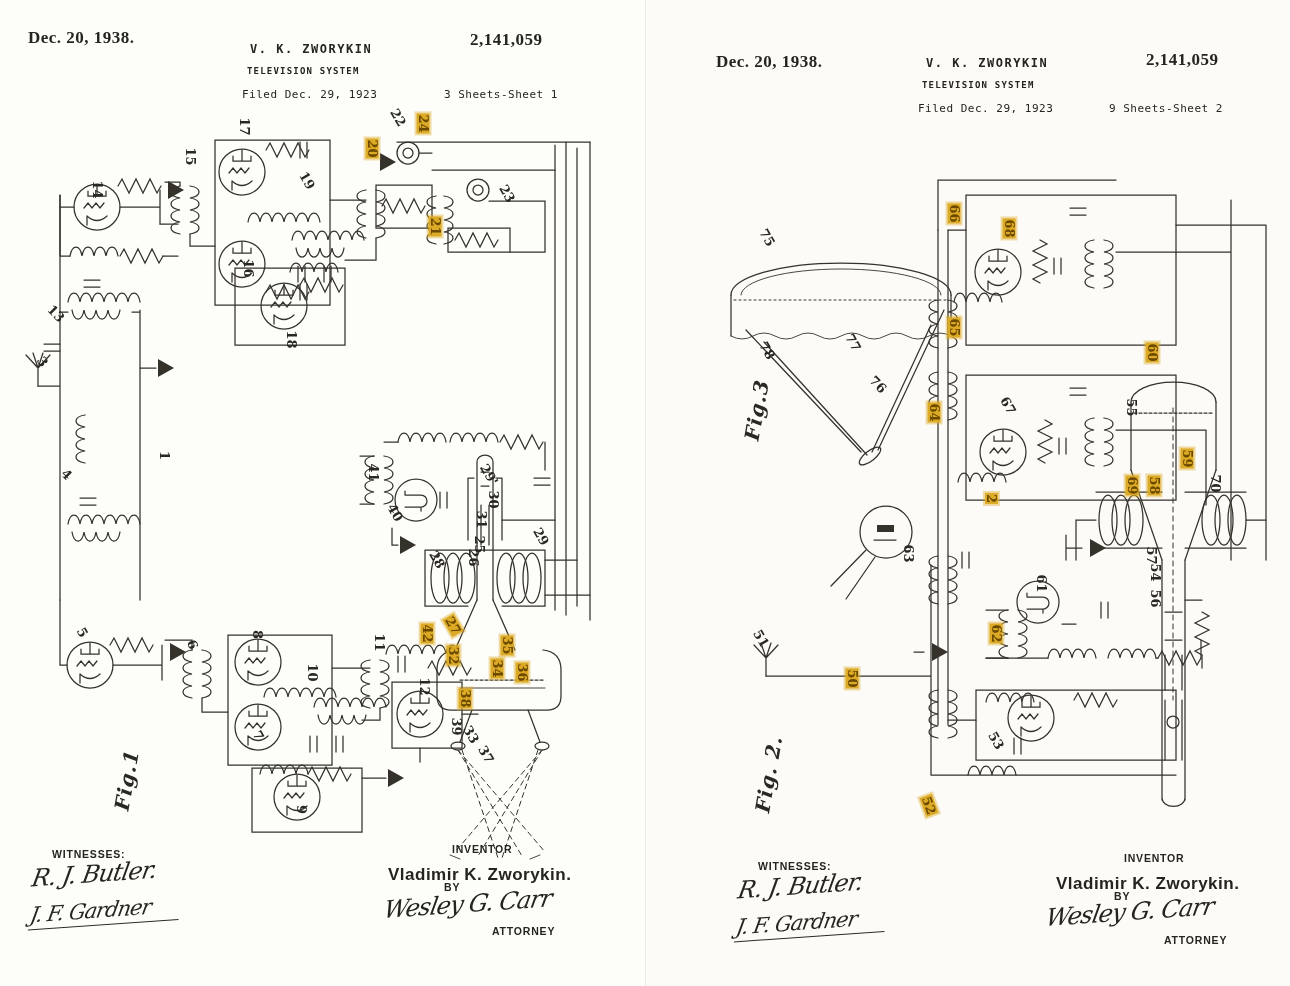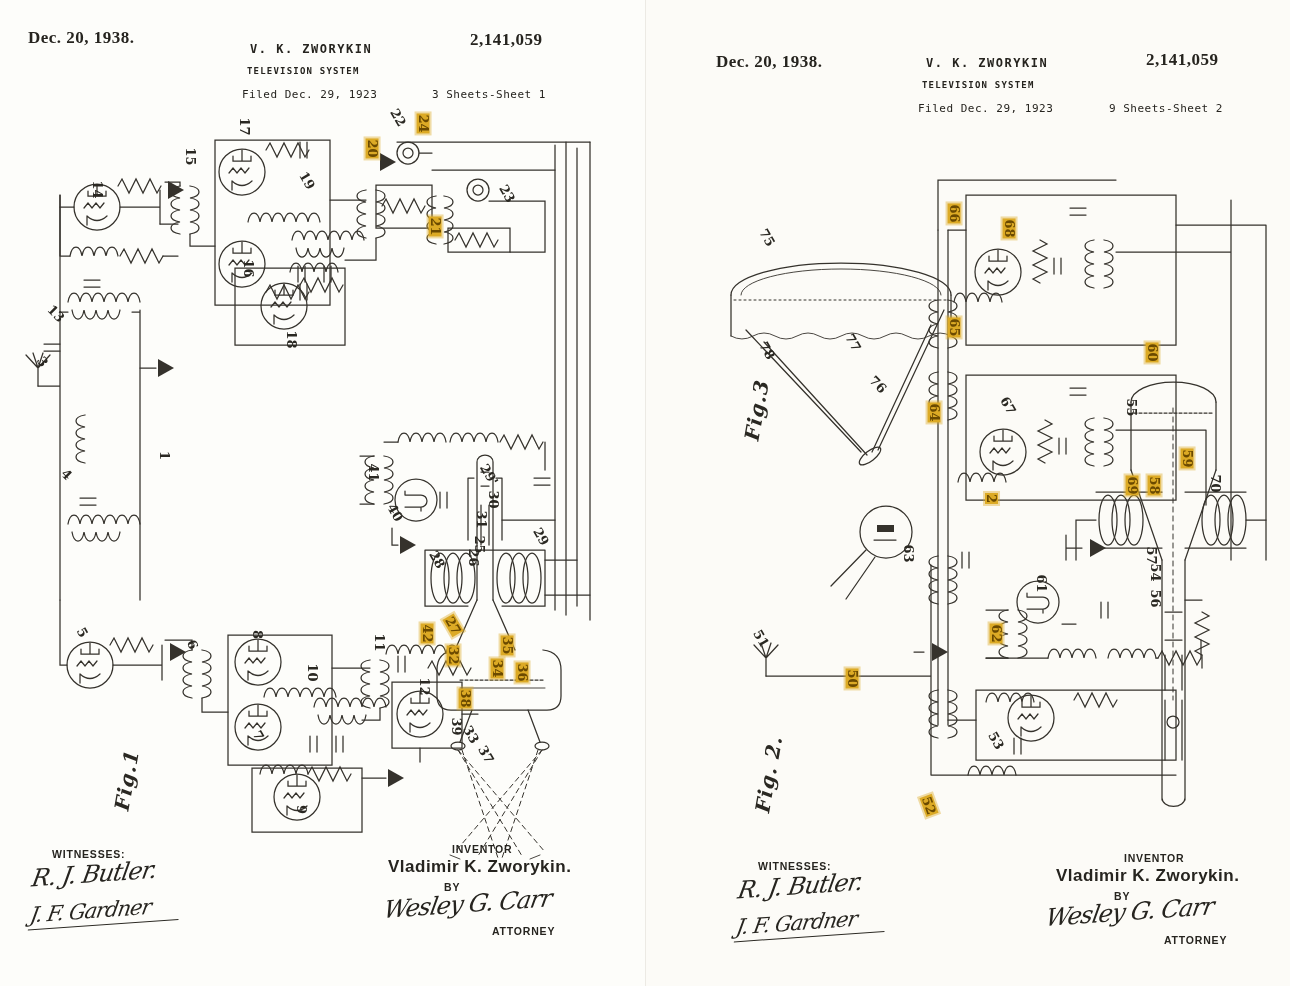--- a/index.html
+++ b/index.html
@@ -20,38 +20,38 @@
   .schematic .dot{stroke-dasharray:2 3;stroke-width:1;}
   .schematic .thin{stroke-width:.9;}
   .labels{position:absolute;left:0;top:0;width:100%;height:100%;pointer-events:none;}
   .ref{position:absolute;font:bold 13px "DejaVu Serif",serif;color:#2a2822;line-height:1;
        transform-origin:center;}
   .ref.accent{color:#6b4a00;background:#dcaa25;box-shadow:0 0 0 2px rgba(220,170,37,.4);
        padding:0 1px;}
   .figlab{position:absolute;font:italic bold 20px "DejaVu Serif",serif;color:#2a2822;
        transform-origin:center;letter-spacing:1px;}
   .f-cap{font:bold 10.5px "Liberation Sans",sans-serif;letter-spacing:.8px;}
-  .f-name{font:bold 17px "Liberation Sans",sans-serif;letter-spacing:.5px;}
+  .f-name{font:bold 17px "Liberation Sans",sans-serif;letter-spacing:.5px;margin-top:8px;}
   .script{font:italic 24px "DejaVu Serif",serif;transform:rotate(-4deg) skewX(-14deg);
        letter-spacing:-1px;}
   .script.small{font-size:21px;}
   .underl{border-bottom:1.5px solid #2a2822;padding-bottom:2px;padding-right:30px;}
 </style>
 </head>
 <body>
 
 <div class="canvas">
 
   <section class="page p1">
     <div class="abs h-date" style="left:28px;top:28px">Dec. 20, 1938.</div>
     <div class="abs h-name" style="left:250px;top:42px">V. K. ZWORYKIN</div>
     <div class="abs h-title" style="left:247px;top:66px">TELEVISION SYSTEM</div>
     <div class="abs h-filed" style="left:242px;top:88px">Filed Dec. 29, 1923</div>
     <div class="abs h-num" style="left:470px;top:30px">2,141,059</div>
-    <div class="abs h-sheet" style="left:432px;top:88px">3 Sheets-Sheet 1</div>
+    <div class="abs h-sheet" style="left:444px;top:88px">3 Sheets-Sheet 1</div>
 
     <svg class="schematic" width="645" height="986" viewBox="0 0 645 986">
       <defs>
         <path id="ch4" d="M0 0 c2 -12 10 -12 12 0 c2 -12 10 -12 12 0 c2 -12 10 -12 12 0 c2 -12 10 -12 12 0"></path>
         <path id="ch6" d="M0 0 c2 -12 10 -12 12 0 c2 -12 10 -12 12 0 c2 -12 10 -12 12 0 c2 -12 10 -12 12 0 c2 -12 10 -12 12 0 c2 -12 10 -12 12 0"></path>
         <path id="ch4d" d="M0 0 c2 12 10 12 12 0 c2 12 10 12 12 0 c2 12 10 12 12 0 c2 12 10 12 12 0"></path>
         <path id="cv4" d="M0 0 c-12 2 -12 10 0 12 c-12 2 -12 10 0 12 c-12 2 -12 10 0 12 c-12 2 -12 10 0 12"></path>
         <path id="cv4r" d="M0 0 c12 2 12 10 0 12 c12 2 12 10 0 12 c12 2 12 10 0 12 c12 2 12 10 0 12"></path>
         <path id="res" d="M0 0 l4 -7 7 14 7 -14 7 14 7 -14 7 14 4 -7"></path>
         <g id="cap">

